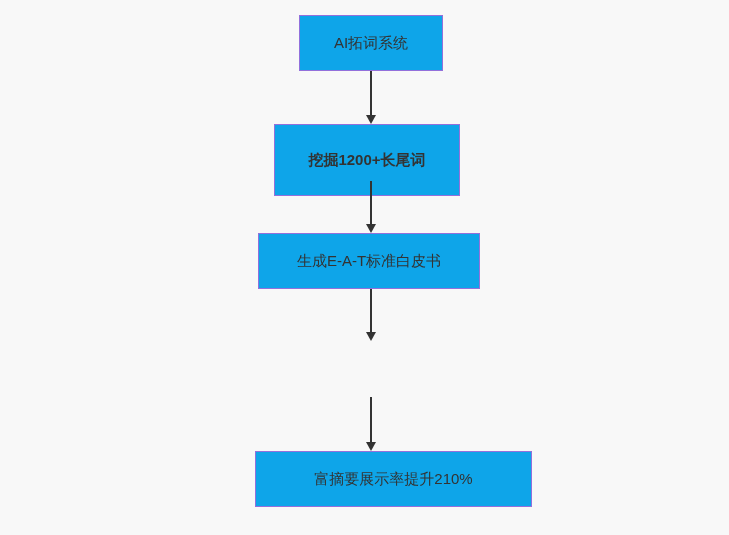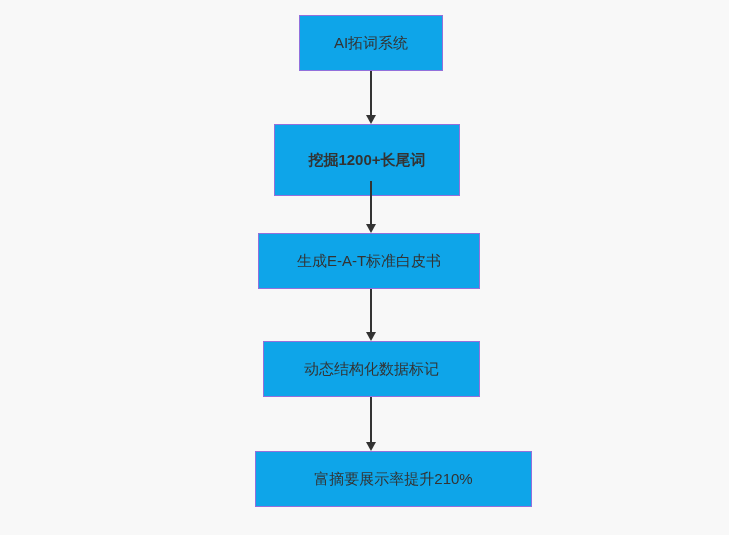--- a/index.html
+++ b/index.html
@@ -55,23 +55,20 @@
   </div>
 
   <div class="flow-node" style="left:274px; top:124px; width:186px; height:72px;font-weight:bold;">
     <span>挖掘1200+长尾词</span>
   </div>
 
   <div class="flow-node" style="left:246px; top:233px; width:222px; height:56px;margin-left:12px;">
     <span>生成E-A-T标准白皮书</span>
   </div>
 
-  <div class="flow-node" style="left:263px; top:341px; width:217px; height:56px;">
-    <span>动态结构化数据标记</span>
-  </div>
 
   <div class="flow-node" style="left:255px; top:451px; width:277px; height:56px;">
     <span>富摘要展示率提升210%</span>
   </div>
 
   <div class="flow-arrow" style="left:366px; top:71px; height:53px;">
     <div class="arrow-line"></div>
     <div class="arrow-head"></div>
   </div>
 

